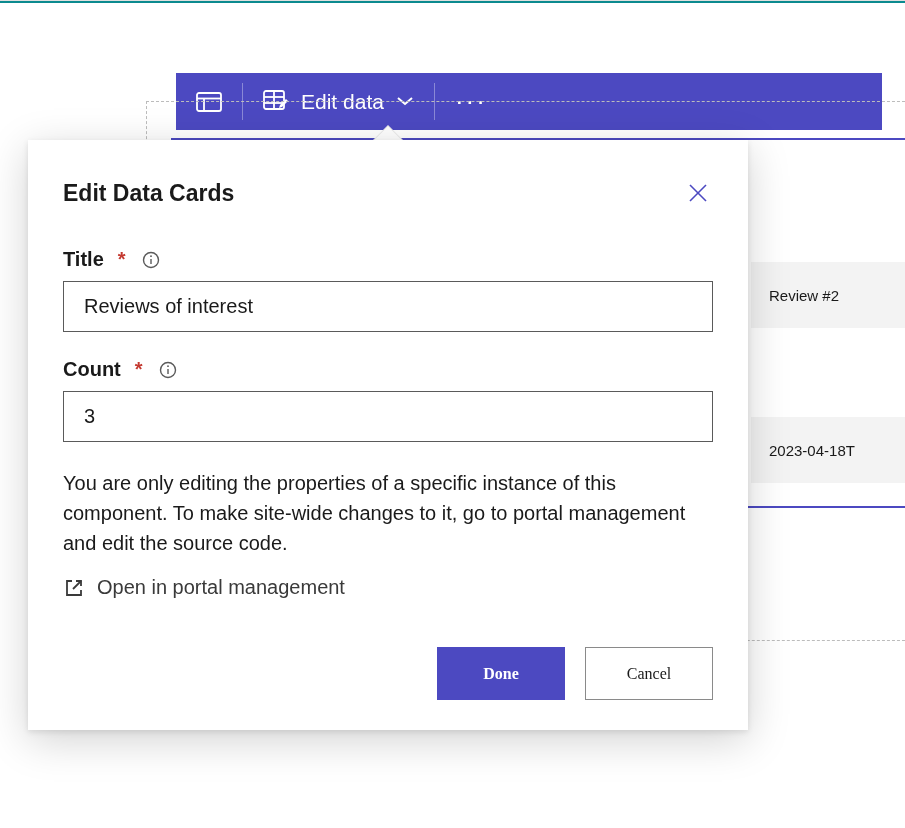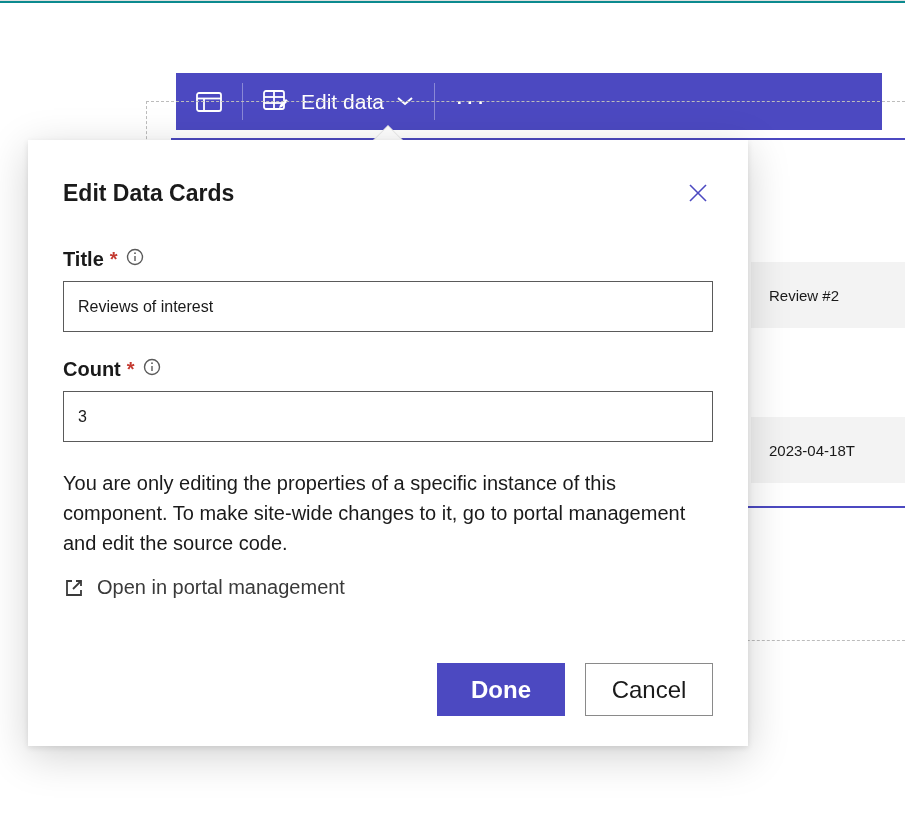--- a/index.html
+++ b/index.html
@@ -124,64 +124,65 @@
     .close-btn {
       cursor: pointer;
       color: #4c49c1;
       padding: 4px;
     }
     .form-group {
       margin-bottom: 26px;
     }
     .form-label-row {
       display: flex;
-      gap: 4px;
+      align-items: center;
+      gap: 12px;
       margin-bottom: 10px;
       font-size: 20px;
       color: #1a1a1a;
     }
     .form-label { font-weight: 600; }
     .req { color: #c43a31; font-weight: 600; margin-left: 2px; }
     .info-icon { color: #5a5a5a; margin-left: 4px; display: inline-flex; }
     .form-input {
       width: 100%;
       height: 51px;
       border: 1px solid #5a5a5a;
-      padding: 0 14px;
-      font-size: 16px;
+      padding: 0 20px;
+      font-size: 20px;
       font-family: inherit;
       color: #1a1a1a;
     }
     .helper-text {
       font-size: 20px;
       color: #1a1a1a;
       line-height: 1.5;
       margin-top: 10px;
       margin-bottom: 18px;
     }
     .portal-link {
       display: flex;
       align-items: center;
       gap: 12px;
       font-size: 20px;
       color: #3a3a3a;
       cursor: pointer;
-      margin-bottom: 64px;
+      margin-bottom: 48px;
     }
     .portal-link svg { color: #3a3a3a; }
     .dialog-footer {
       display: flex;
       justify-content: flex-end;
       gap: 20px;
     }
     .btn {
       min-width: 128px;
       height: 53px;
-      font-size: 24px;
-      font-family: Liberation Sans, sans-serif;
+      font-size: 16px;
+      font-family: Liberation Serif, serif;
       cursor: pointer;
       border: 1px solid #8a8a8a;
       background: #fff;
       color: #1a1a1a;
     }
     .btn-primary {
       background: #4c49c1;
       border-color: #4c49c1;
       color: #fff;
       font-weight: 600;

